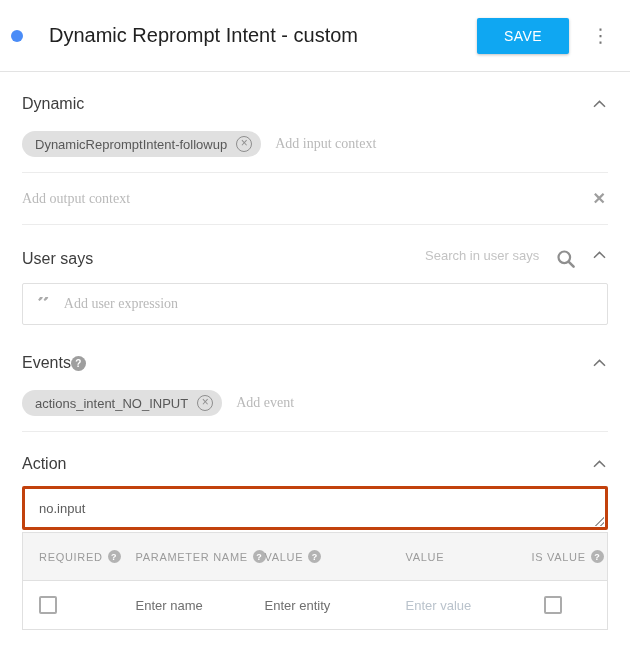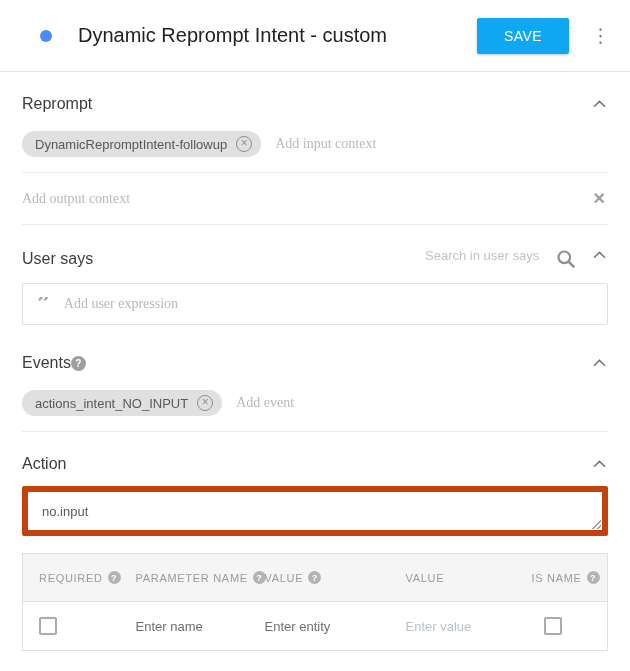--- a/index.html
+++ b/index.html
@@ -6,21 +6,21 @@
   html, body { background: #fff; }
   body {
     width: 630px; height: 671px; overflow: hidden;
     font-family: "Liberation Sans", sans-serif;
     color: #212121;
   }
 
   
   .app-header {
     display: flex; align-items: center;
-    height: 72px; padding: 0 14px 0 40px;
+    height: 72px; padding: 0 14px 0 11px;
     border-bottom: 1px solid #e3e3e3;
   }
   .intent-dot {
     width: 12px; height: 12px; border-radius: 50%;
     background: #4a8cf7; margin-right: 26px; flex: none;
   }
   .intent-title { font-size: 20px; font-weight: 400; color: #212121; flex: 1; white-space: nowrap; }
   .save-btn {
     background: #0fa7f2; color: #fff; border: none; cursor: pointer;
     font-family: inherit; font-size: 14px; letter-spacing: 0.4px;
@@ -94,39 +94,39 @@
     border: 1px solid #e0e0e0; border-radius: 2px;
     padding: 9px 14px; margin: 2px 0 6px; height: 42px;
   }
   .quote-glyph {
     font-family: "DejaVu Serif", serif; font-weight: bold;
     color: #ababab; font-size: 24px; line-height: 14px; height: 14px; overflow: hidden;
   }
 
   
   .action-box {
-    position: relative; border: 6px solid #c2410c; border-radius: 2px;
+    position: relative; border: 3px solid #c2410c; border-radius: 2px;
     padding: 12px 14px 10px; margin-top: 2px;
   }
   .action-box textarea {
     width: 100%; height: 16px; border: none; outline: none; resize: none;
     font-family: inherit; font-size: 13px; color: #5c5c5c; display: block;
     background: transparent; overflow: hidden;
   }
   .resize-handle {
     position: absolute; right: 1px; bottom: 1px; width: 11px; height: 11px;
     background: repeating-linear-gradient(-45deg,
       transparent, transparent 2px, #9e9e9e 2px, #9e9e9e 3.4px);
     clip-path: polygon(100% 0, 100% 100%, 0 100%);
     cursor: nwse-resize;
   }
 
   
   .params-table {
-    width: 100%; margin-top: 17px; border: 1px solid #e0e0e0;
+    width: 100%; margin-top: 2px; border: 1px solid #e0e0e0;
     border-collapse: collapse; table-layout: fixed;
   }
   .params-table th {
     background: #f5f5f5; border-bottom: 1px solid #e0e0e0;
     padding: 17px 0 17px 16px; text-align: left;
   }
   .th-inner {
     display: flex; align-items: center; gap: 5px;
     font-size: 11px; font-weight: 400; letter-spacing: 0.7px; color: #9b9b9b;
     white-space: nowrap;
@@ -152,21 +152,21 @@
   <span class="intent-dot"></span>
   <h1 class="intent-title">Dynamic Reprompt Intent - custom</h1>
   <button class="save-btn">SAVE</button>
   <span class="kebab">⋮</span>
 </header>
 
 <div class="content">
 
   <section>
     <div class="section-head">
-      <h2 class="section-title">Reprompt</h2>
+      <h2 class="section-title">Dynamic</h2>
       <span class="chev">
         <svg width="13" height="8" viewBox="0 0 13 8">
             <path d="M1 6.8 L6.5 1.4 L12 6.8" fill="none" stroke="#757575" stroke-width="1.5"></path>
           </svg>
       </span>
     </div>
 
     <div class="chip-row">
       <span class="chip">
         <span>DynamicRepromptIntent-followup</span>
@@ -271,21 +271,21 @@
               <span class="help-icon help-sm">?</span>
             </span>
           </th>
           <th>
             <span class="th-inner">
               <span>VALUE</span>
             </span>
           </th>
           <th>
             <span class="th-inner">
-              <span>IS NAME</span>
+              <span>IS VALUE</span>
               <span class="help-icon help-sm">?</span>
             </span>
           </th>
         </tr>
       </thead>
       <tbody>
         <tr>
           <td>
             <input type="checkbox" style="">
           </td>

